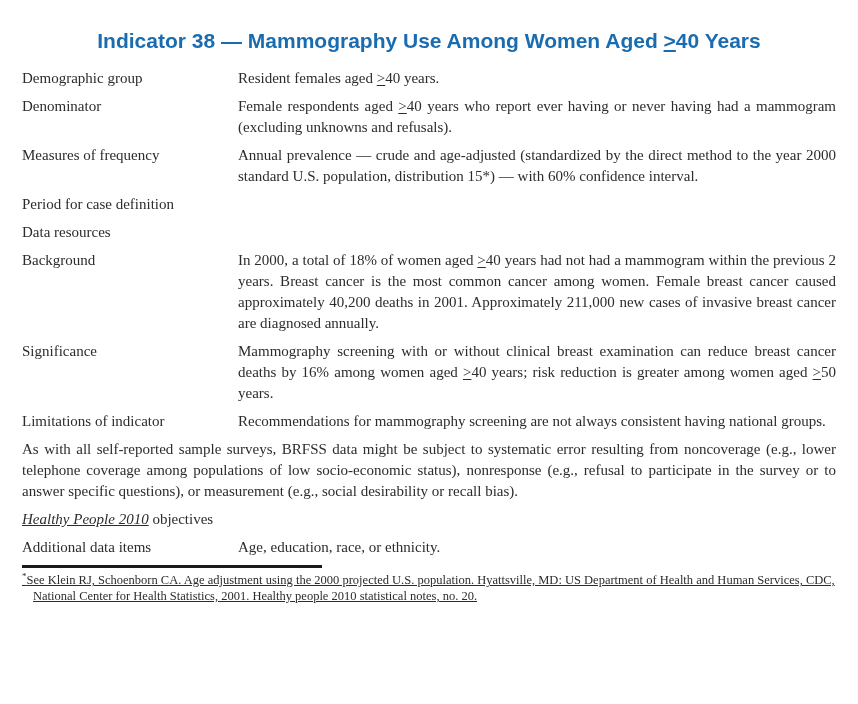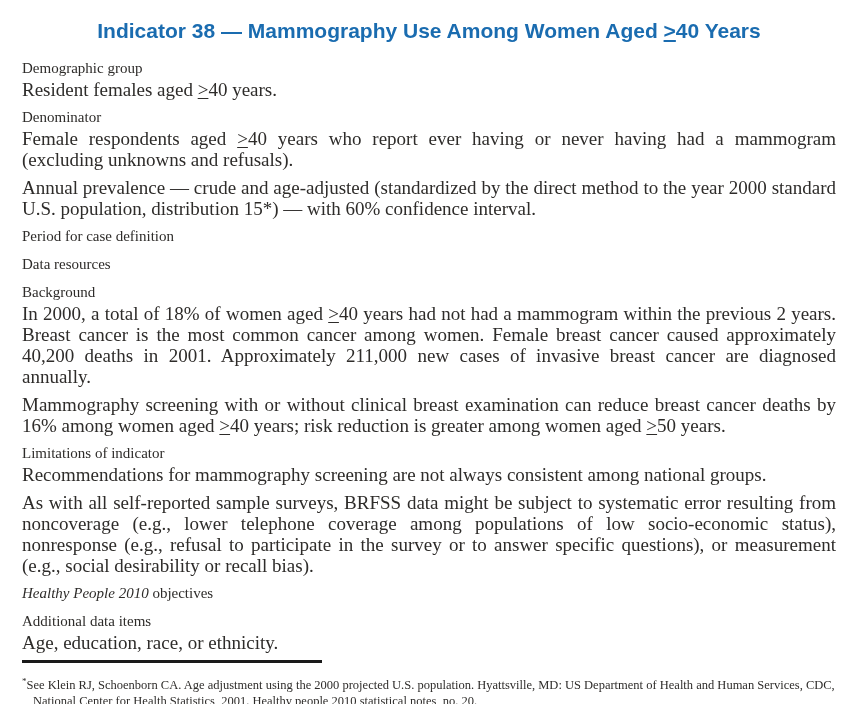--- a/index.html
+++ b/index.html
@@ -14,46 +14,47 @@
     color:var(--body-text);
   }
   .page{padding:12px 22px 0 22px;}
   .title{
     font-family:"Liberation Sans", sans-serif;
     font-weight:bold;
     font-size:21px;
     line-height:26px;
     color:var(--title-blue);
     text-align:center;
-    margin:6px 0 14px 0;
+    margin:16px 0 14px 0;
   }
   .rows{width:814px;}
-  .row{display:flex;margin-bottom:7px;flex-direction:column;}
+  .row{display:flex;margin-bottom:7px;}
   .row-label{
     flex:none;width:216px;
     font-size:15px;line-height:21px;
     padding-right:8px;box-sizing:border-box;
   }
   .row-value{
     flex:1;
-    font-size:19px;line-height:21px;
+    font-size:15px;line-height:21px;
     text-align:justify;
   }
-  .row-label em{font-style:italic;}
+  .row-label em{font-style:italic;text-decoration:underline;}
   .geq{text-decoration:underline;text-underline-offset:2px;}
   .rule{
     width:300px;height:3px;
     background:var(--rule-black);
     margin:5px 0 3px 0;
   }
   .footnote{
     font-size:12.5px;line-height:16px;
-    margin:14px 0 0 0;
+    margin:4px 0 0 0;
     padding-left:11px;text-indent:-11px;
     color:var(--body-text);
+    text-decoration:underline;
   }
   .footnote sup{font-size:9px;line-height:0;}
 </style>
 </head>
 <body>
 
 <div class="page">
   <h1 class="title">Indicator 38 — Mammography Use Among Women Aged <span class="geq">&gt;</span>40 Years</h1>
 
   <div class="rows" id="rows">
@@ -62,43 +63,45 @@
     <div class="row-value">Resident females aged <span class="geq">&gt;</span>40 years.</div>
   </div>
 
 
   <div class="row">
     <div class="row-label">Denominator</div>
     <div class="row-value">Female respondents aged <span class="geq">&gt;</span>40 years who report ever having or never having had a mammogram (excluding unknowns and refusals).</div>
   </div>
 
   <div class="row">
+    <div class="row-label">Measures of frequency</div>
     <div class="row-value">Annual prevalence — crude and age-adjusted (standardized by the direct method to the year 2000 standard U.S. population, distribution 15*) — with 60% confidence interval.</div>
   </div>
 
   <div class="row">
     <div class="row-label">Period for case definition</div>
   </div>
 
   <div class="row">
     <div class="row-label">Data resources</div>
   </div>
 
   <div class="row">
     <div class="row-label">Background</div>
     <div class="row-value">In 2000, a total of 18% of women aged <span class="geq">&gt;</span>40 years had not had a mammogram within the previous 2 years. Breast cancer is the most common cancer among women. Female breast cancer caused approximately 40,200 deaths in 2001. Approximately 211,000 new cases of invasive breast cancer are diagnosed annually.</div>
   </div>
 
   <div class="row">
+    <div class="row-label">Significance</div>
     <div class="row-value">Mammography screening with or without clinical breast examination can reduce breast cancer deaths by 16% among women aged <span class="geq">&gt;</span>40 years; risk reduction is greater among women aged <span class="geq">&gt;</span>50 years.</div>
   </div>
 
   <div class="row">
     <div class="row-label">Limitations of indicator</div>
-    <div class="row-value">Recommendations for mammography screening are not always consistent among national groups.</div>
+    <div class="row-value">Recommendations for mammography screening are not always consistent having national groups.</div>
   </div>
 
   <div class="row">
     <div class="row-value">As with all self-reported sample surveys, BRFSS data might be subject to systematic error resulting from noncoverage (e.g., lower telephone coverage among populations of low socio-economic status), nonresponse (e.g., refusal to participate in the survey or to answer specific questions), or measurement (e.g., social desirability or recall bias).</div>
   </div>
 
   <div class="row">
     <div class="row-label"><em>Healthy People 2010</em> objectives</div>
   </div>
 

